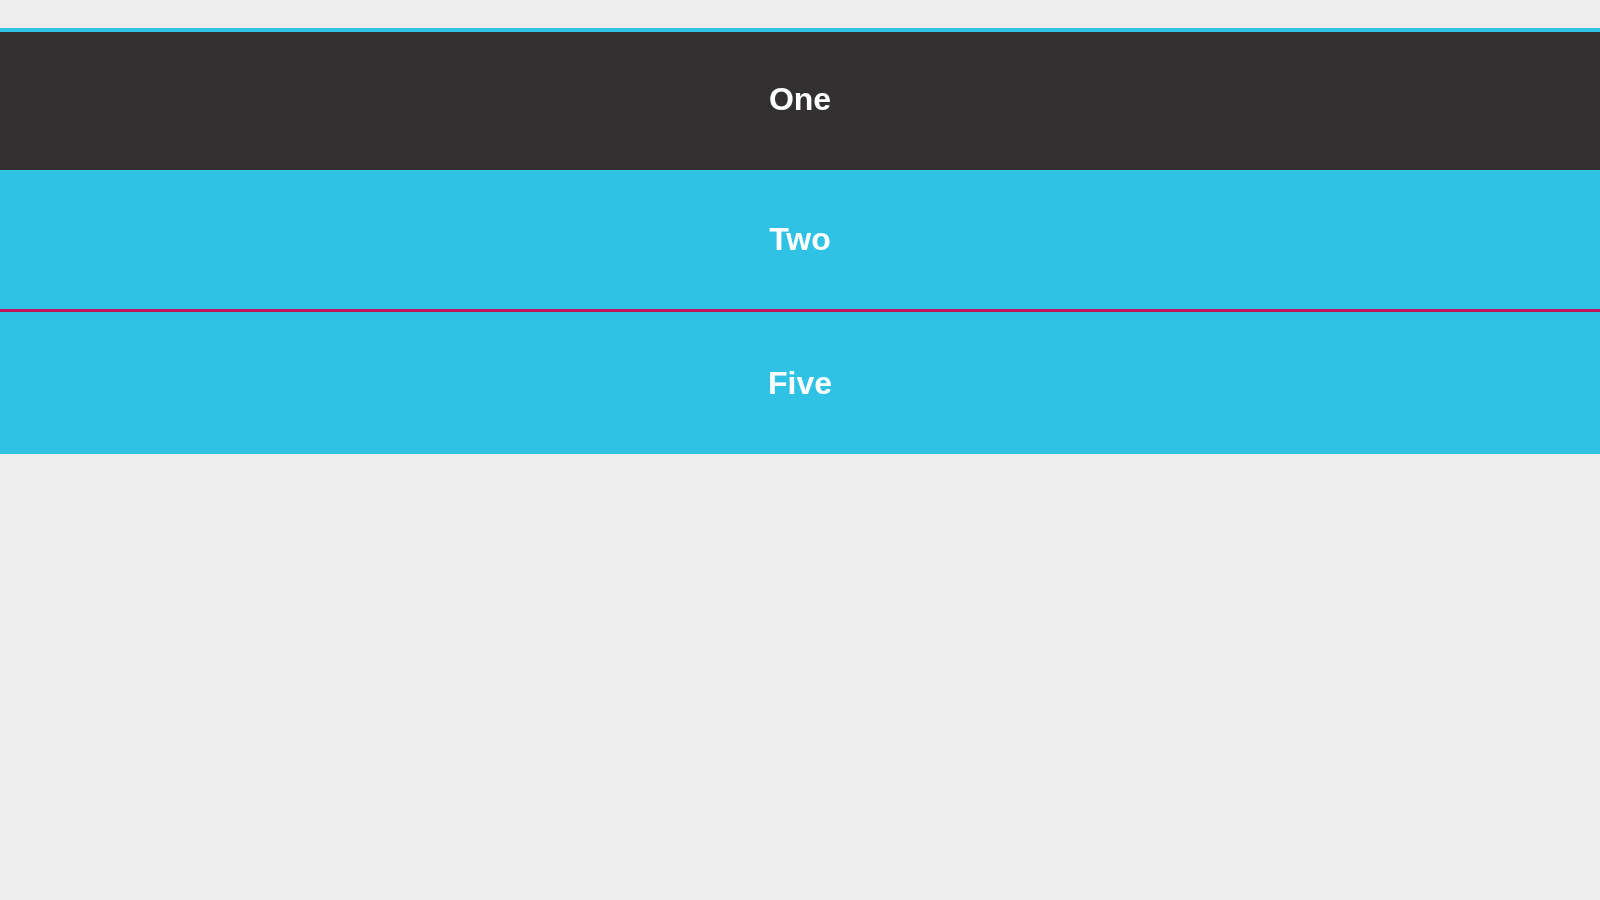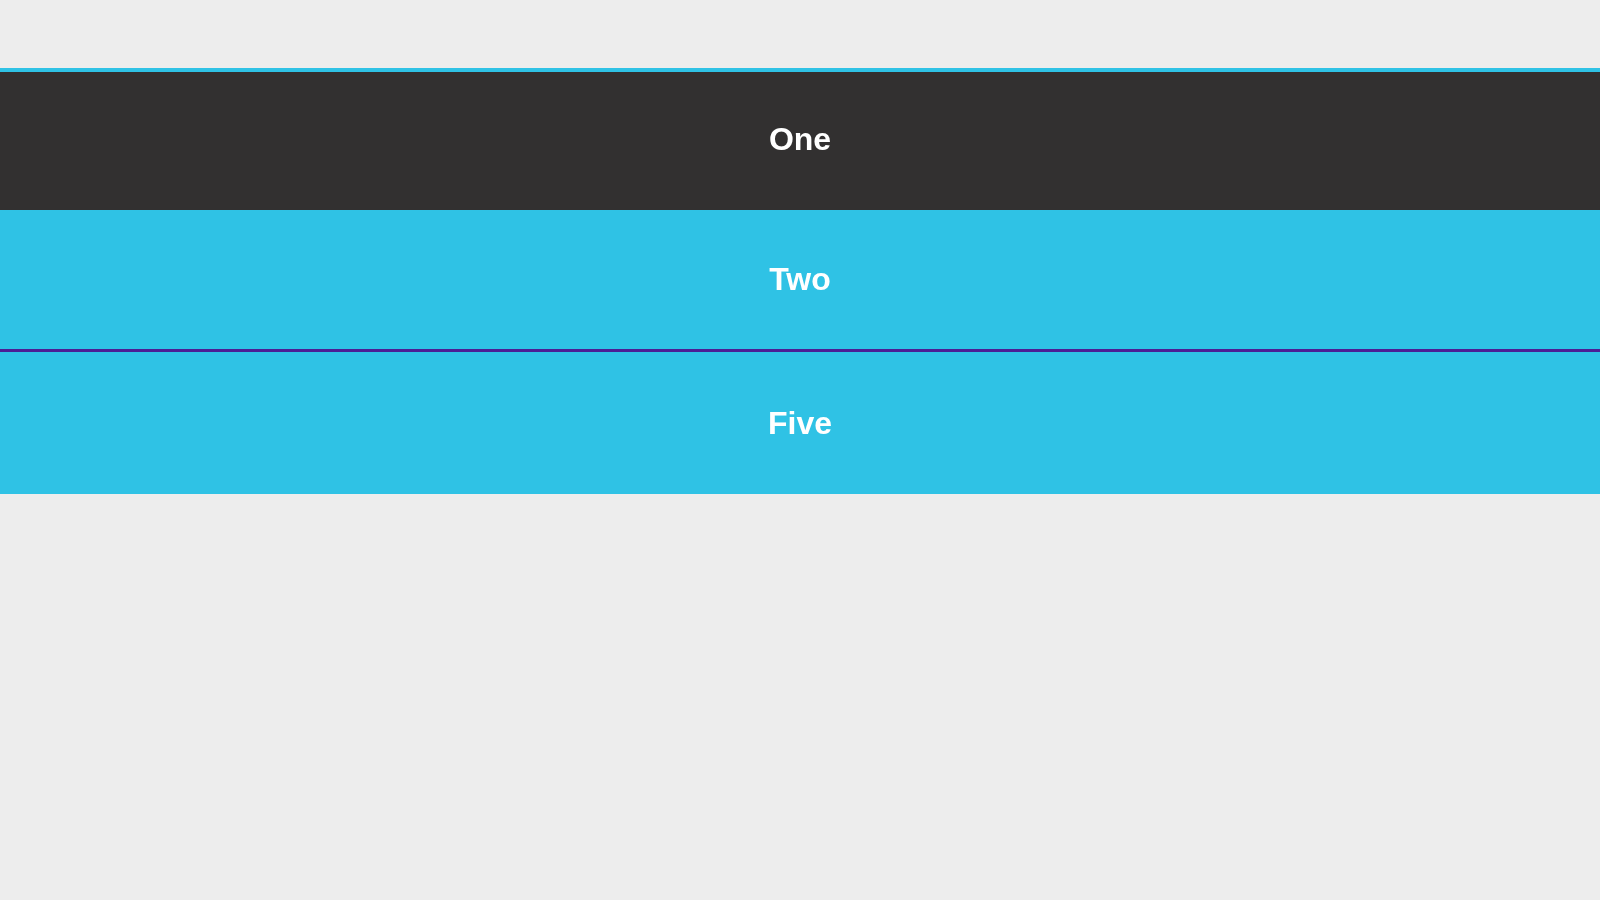--- a/index.html
+++ b/index.html
@@ -9,27 +9,27 @@
     }
     body {
       background: #ededed;
       font-family: -apple-system, BlinkMacSystemFont, "Helvetica Neue", Helvetica, Arial, sans-serif;
       width: 1600px;
       height: 900px;
       overflow: hidden;
     }
     .container {
       width: 100%;
-      margin-top: 68px;
+      margin-top: 28px;
     }
     .menu-item {
       width: 100%;
       height: 142px;
       background: #2fc2e5;
-      border-bottom: 3px solid #4c1d95;
+      border-bottom: 3px solid #be185d;
       display: flex;
       align-items: center;
       justify-content: center;
       color: #ffffff;
       font-size: 32px;
       font-weight: 700;
       cursor: pointer;
     }
     .menu-item:first-child {
       border-top: 4px solid #2fc2e5;

